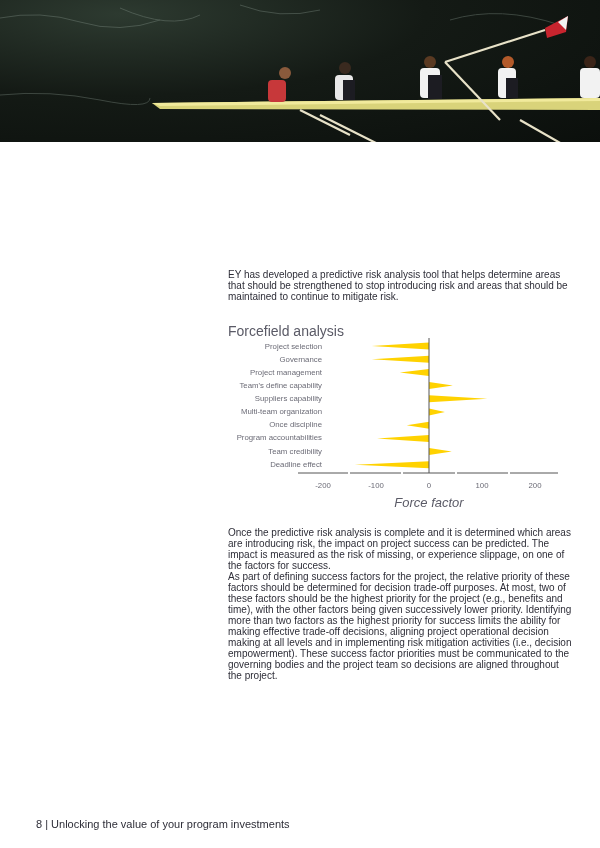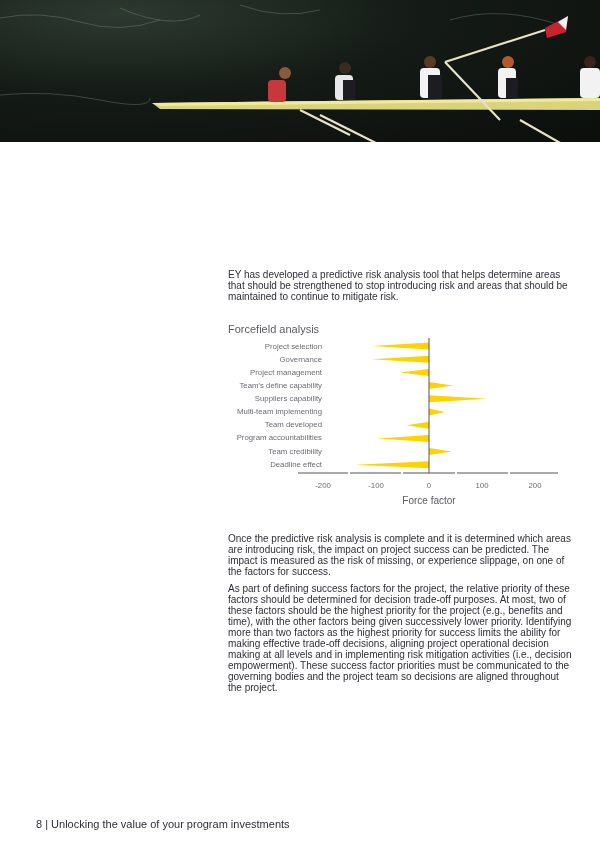--- a/index.html
+++ b/index.html
@@ -13,29 +13,29 @@
 
   .content { position: absolute; left: 228px; width: 346px; }
   .h-sub { font-weight: bold; font-size: 10.5px; color: #1a1a24; margin: 0; }
   .p { font-size: 10px; line-height: 11px; margin: 0; color: #2e2e38; }
   .p b { color: #1a1a24; }
 
   .sec1 { top: 263px; }
   .sec1 .p { margin-top: 6px; }
 
   .chart { position: absolute; left: 228px; top: 323px; width: 330px; height: 185px; }
-  .chart-title { position: absolute; left: 0; top: 0; font-size: 11px; color: #5a5a66; }
+  .chart-title { position: absolute; left: 0; top: 0; font-size: 14px; color: #5a5a66; }
   .cat { position: absolute; right: 236px; font-size: 7.8px; color: #6b6b76; white-space: nowrap; text-align: right; padding-left: 48px; }
   .plot { position: absolute; left: 0; top: 0; }
   .tick { position: absolute; top: 158px; font-size: 7.8px; color: #6b6b76; transform: translateX(-50%); }
-  .xlabel { position: absolute; top: 172px; left: 201px; font-size: 10px; color: #5a5a66; transform: translateX(-50%); }
+  .xlabel { position: absolute; top: 172px; left: 201px; font-size: 13px; color: #5a5a66; transform: translateX(-50%); font-style: italic; }
 
   .h-main { font-size: 12px; font-weight: bold; color: #4a4a55; margin: 0; letter-spacing: 0.1px; }
   .sec2 { top: 527px; }
-  .sec2 .p { margin-top: 6px; }
+  .sec2 .p { margin-top: 0; }
 
   .footer { position: absolute; left: 36px; top: 818px; font-size: 11px; color: #2e2e38; }
 </style>
 </head>
 <body>
 
 <div class="hero">
   <svg width="600" height="142" viewBox="0 0 600 142">
 
     <g opacity="0.35" fill="none" stroke="#8a9a90" stroke-width="1">
@@ -83,22 +83,22 @@
 </div>
 
 <div class="chart">
   <div class="chart-title">Forcefield analysis</div>
 
   <div class="cat" style="top:19px">Project selection</div>
   <div class="cat" style="top:32px">Governance</div>
   <div class="cat" style="top:45px">Project management</div>
   <div class="cat" style="top:58px">Team's define capability</div>
   <div class="cat" style="top:71px">Suppliers capability</div>
-  <div class="cat" style="top:84px">Multi-team implementing</div>
-  <div class="cat" style="top:97px">Team developed</div>
+  <div class="cat" style="top:84px">Multi-team organization</div>
+  <div class="cat" style="top:97px">Once discipline</div>
   <div class="cat" style="top:110px">Program accountabilities</div>
   <div class="cat" style="top:124px">Team credibility</div>
   <div class="cat" style="top:137px">Deadline effect</div>
 
   <svg class="plot" id="plot" width="330" height="160">
       <polygon points="201,19.5 201,26.5 143.76,23" fill="#ffd200"></polygon>
       <polygon points="201,32.7 201,39.7 143.76,36.2" fill="#ffd200"></polygon>
       <polygon points="201,45.9 201,52.9 171.85,49.4" fill="#ffd200"></polygon>
       <polygon points="201,59.099999999999994 201,66.1 224.85,62.599999999999994" fill="#ffd200"></polygon>
       <polygon points="201,72.3 201,79.3 259.3,75.8" fill="#ffd200"></polygon>

